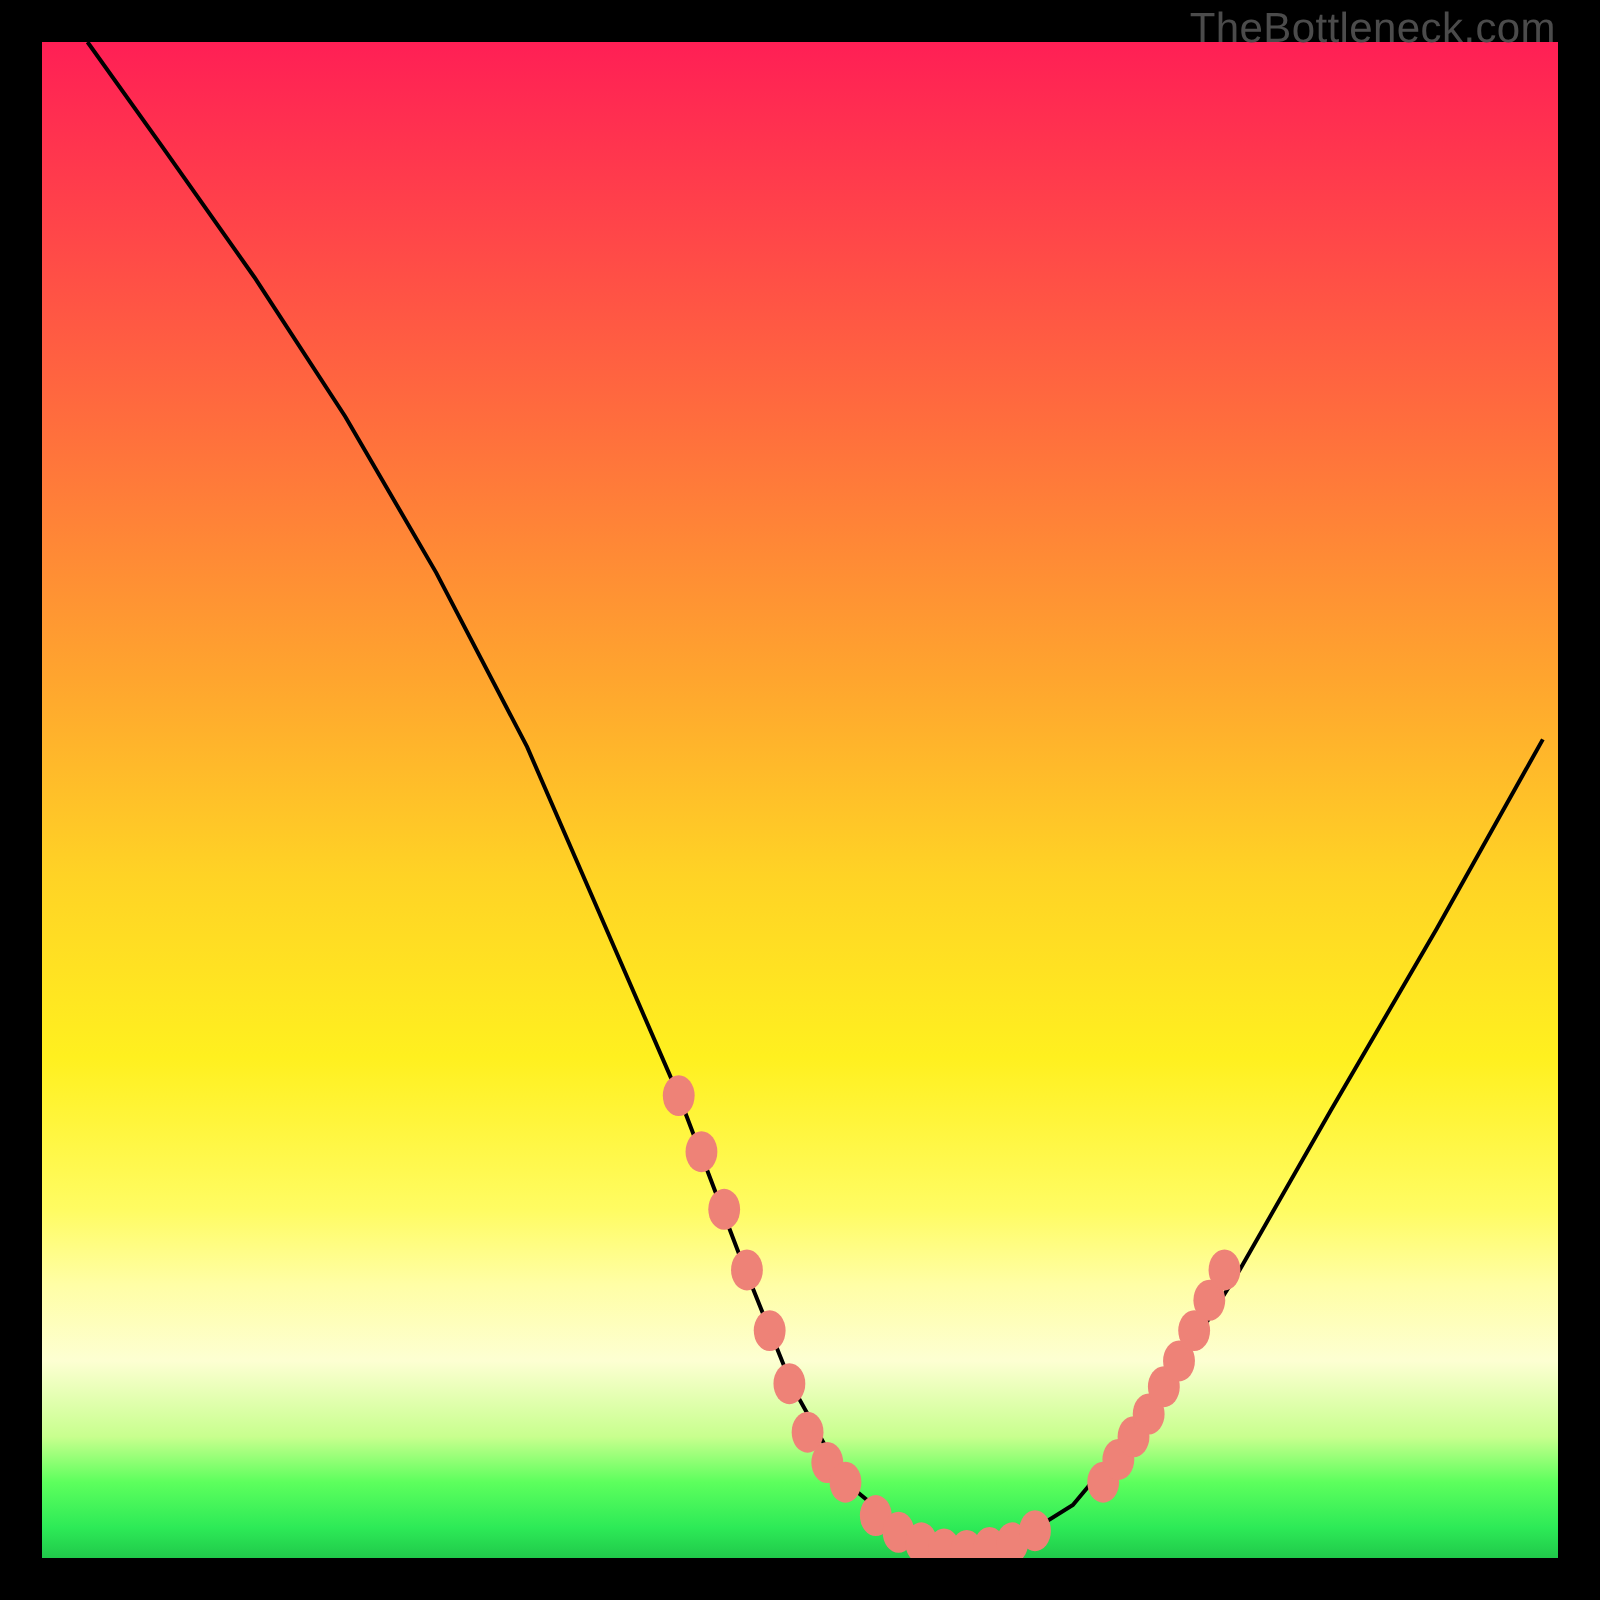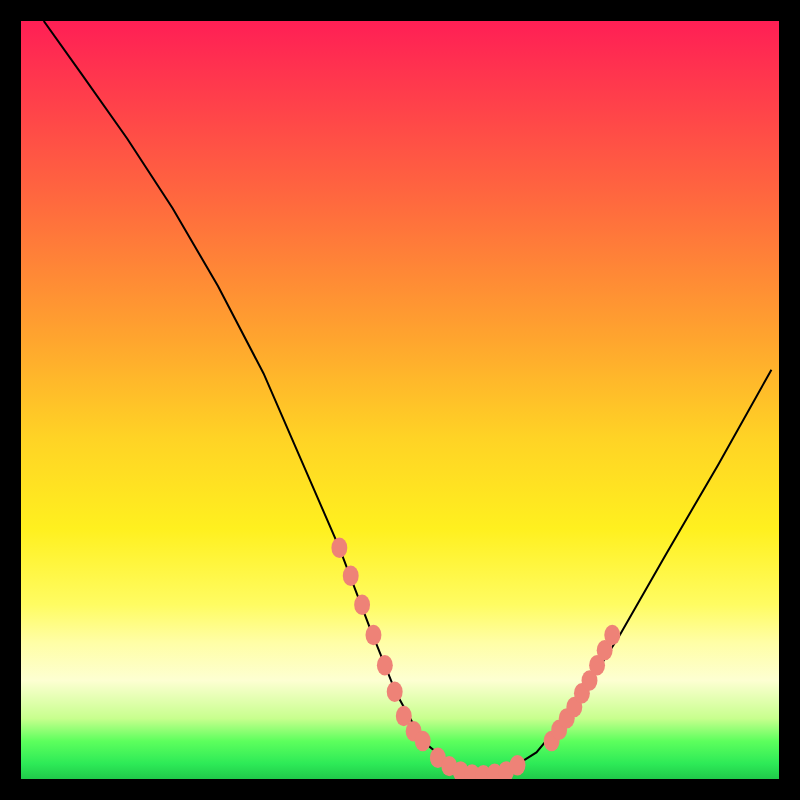--- a/index.html
+++ b/index.html
@@ -99,13 +99,14 @@
           <ellipse cx="72.000" cy="92.000" rx="1.05" ry="1.35" fill="#ee8277"></ellipse>
           <ellipse cx="73.000" cy="90.500" rx="1.05" ry="1.35" fill="#ee8277"></ellipse>
           <ellipse cx="74.000" cy="88.700" rx="1.05" ry="1.35" fill="#ee8277"></ellipse>
           <ellipse cx="75.000" cy="87.000" rx="1.05" ry="1.35" fill="#ee8277"></ellipse>
           <ellipse cx="76.000" cy="85.000" rx="1.05" ry="1.35" fill="#ee8277"></ellipse>
           <ellipse cx="77.000" cy="83.000" rx="1.05" ry="1.35" fill="#ee8277"></ellipse>
           <ellipse cx="78.000" cy="81.000" rx="1.05" ry="1.35" fill="#ee8277"></ellipse>
         </g>
     </svg>
   </div>
+  <div class="watermark">TheBottleneck.com</div>
 </div>
 
 </body></html>

